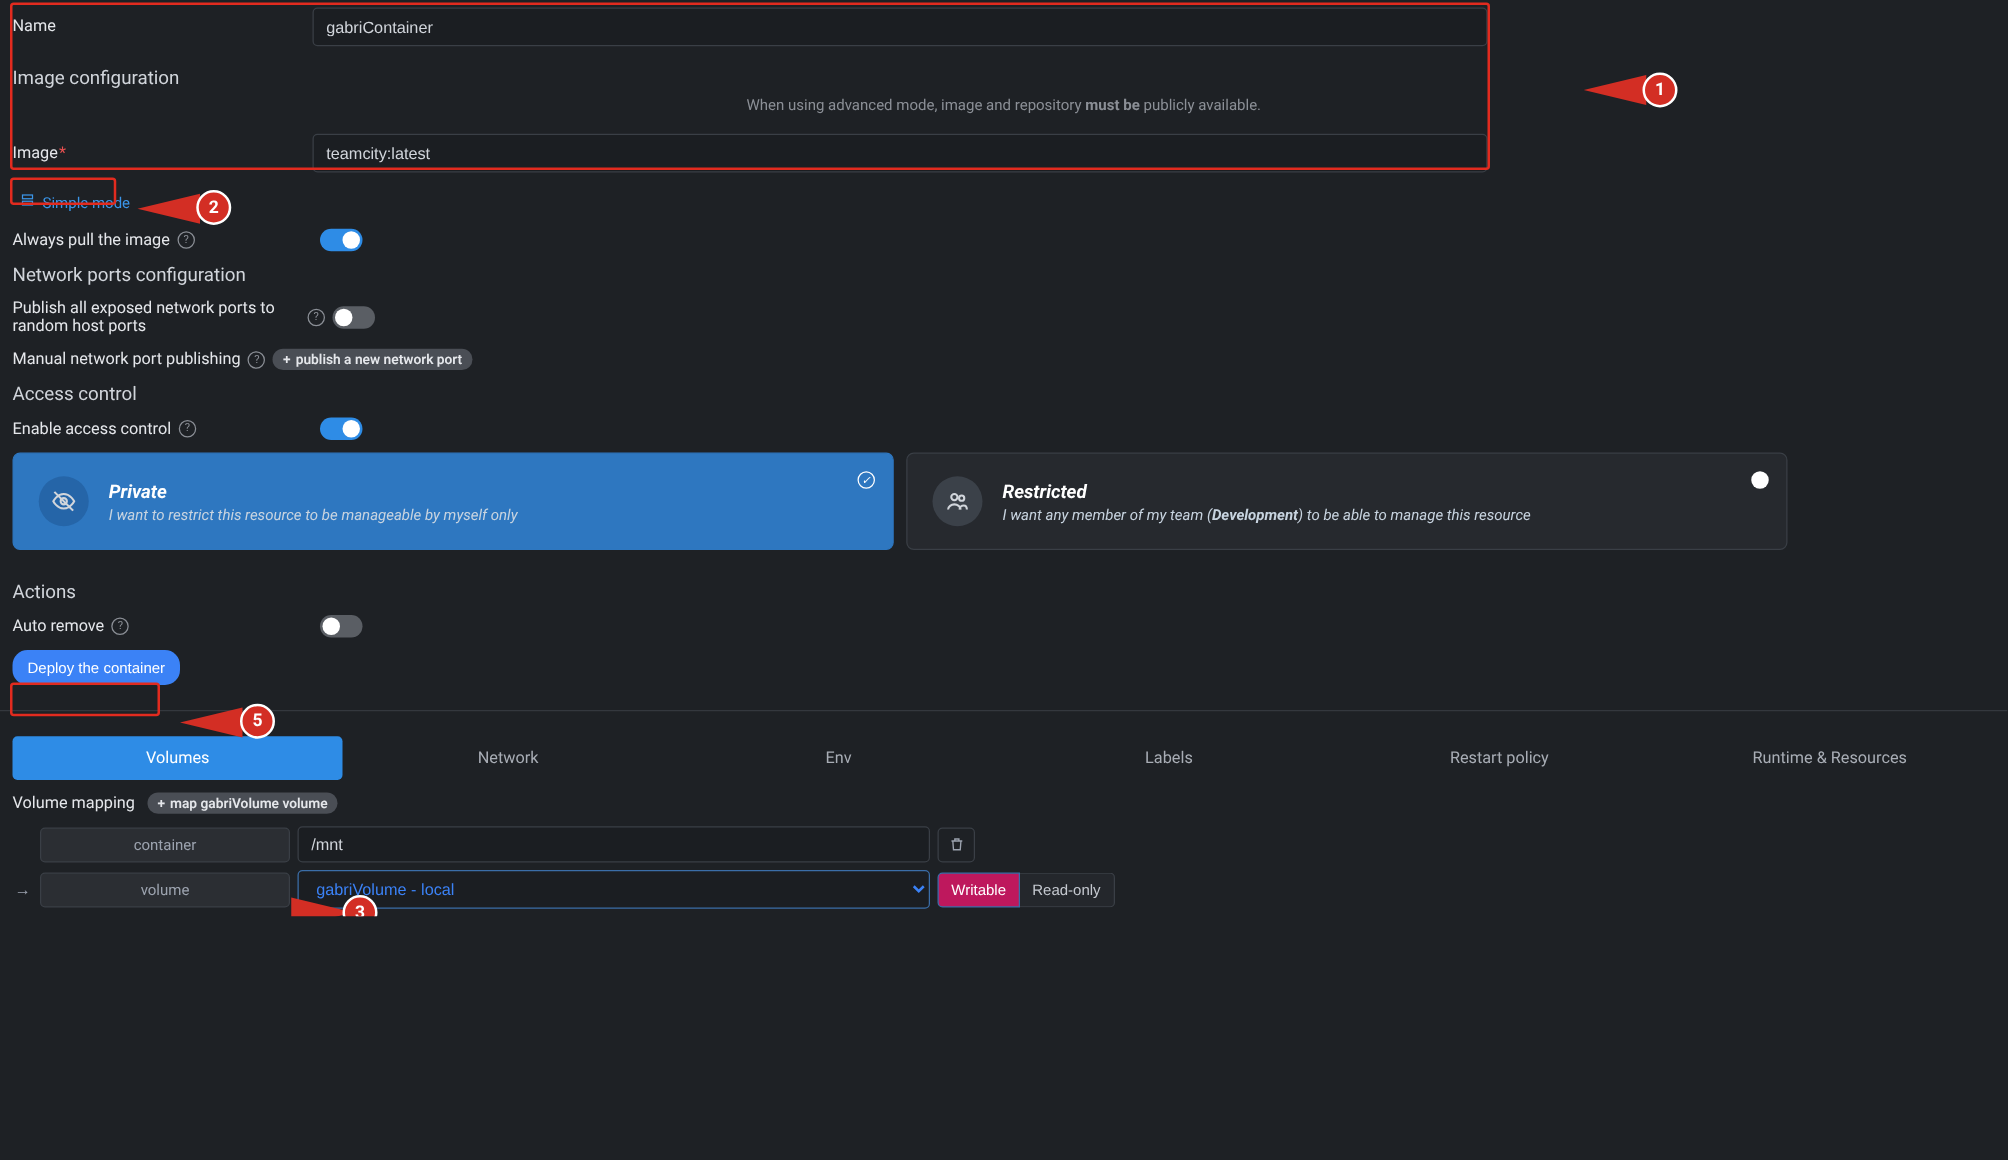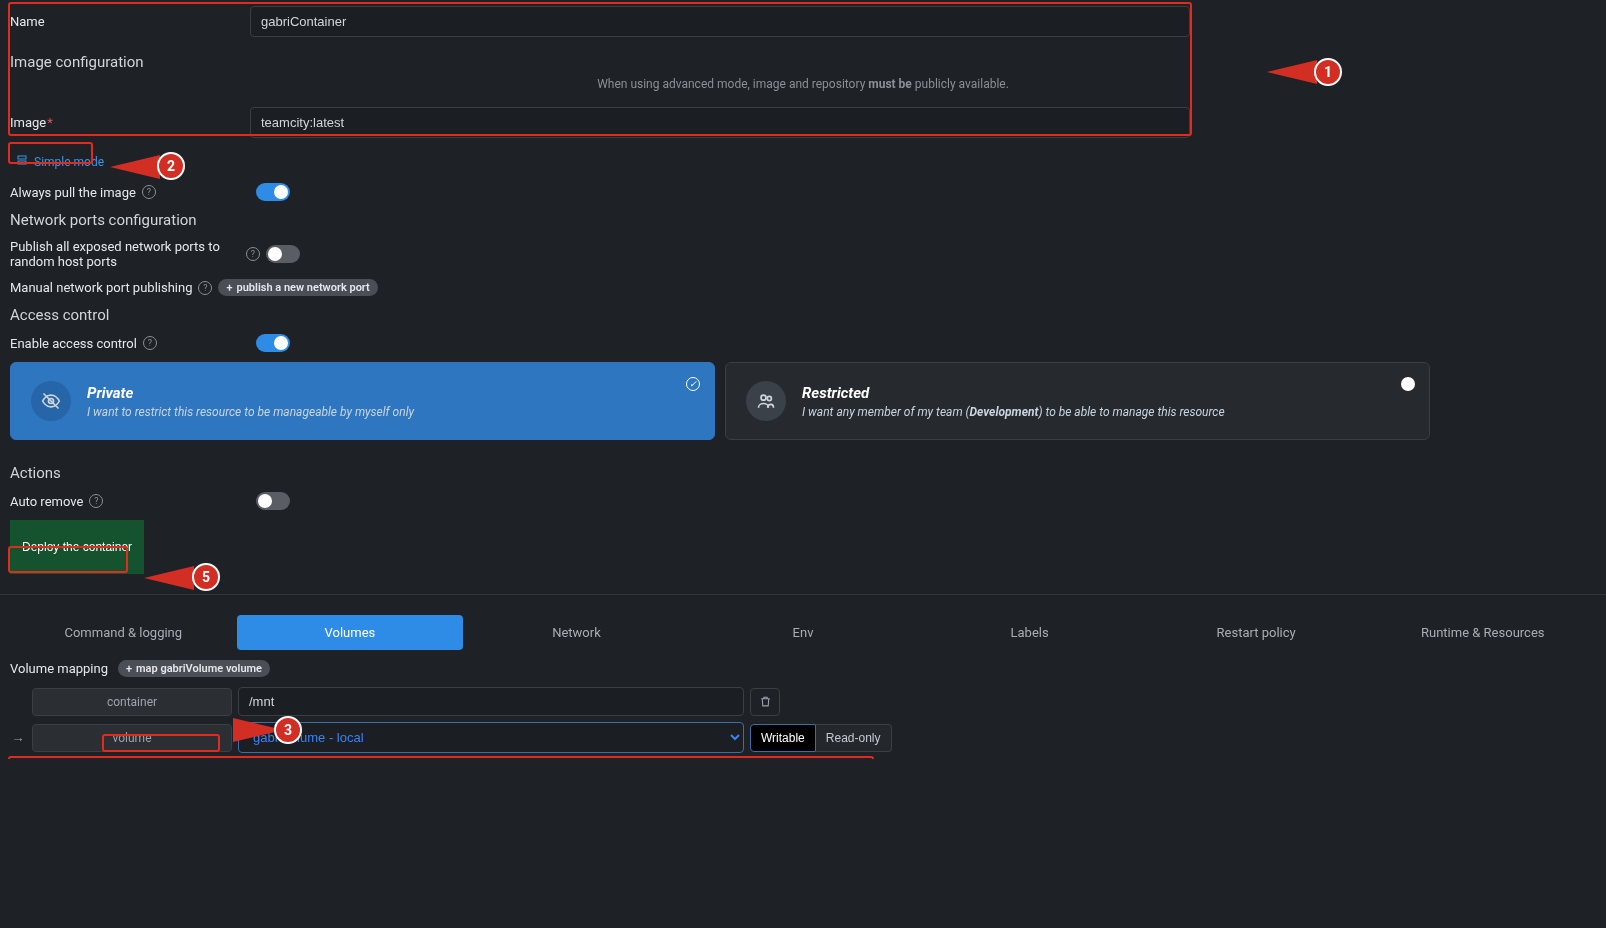--- a/index.html
+++ b/index.html
@@ -138,25 +138,25 @@
     display: flex;
     align-items: center;
     justify-content: center;
   }
   .access-card.selected .radio-ind::after {
     content: "✓";
     color: #fff;
     font-size: 9px;
   }
   .deploy-btn {
-    background: #14532d;
+    background: #3b82f6;
     color: #fff;
     border: none;
-    padding: 20px 12px;
-    border-radius: 0;
+    padding: 7px 12px;
+    border-radius: 12px;
     font-size: 12px;
     cursor: pointer;
   }
   .hr { border: 0; border-top: 1px solid #34383e; margin: 20px 0; }
   .adv-header {
     display: flex;
     align-items: center;
     gap: 12px;
     padding: 6px 10px;
     margin-bottom: 12px;
@@ -227,21 +227,21 @@
   .mode-btn {
     padding: 6px 10px;
     border: 1px solid #3a3f46;
     background: #24272c;
     color: #c5c9d0;
     font-size: 12px;
     cursor: pointer;
   }
   .mode-btn:first-child { border-radius: 4px 0 0 4px; }
   .mode-btn:last-child { border-radius: 0 4px 4px 0; border-left: 0; }
-  .mode-btn.active { background: #000000; border-color: #3b6ea8; color: #fff; }
+  .mode-btn.active { background: #be185d; border-color: #3b6ea8; color: #fff; }
   
   .callout-box {
     position: absolute;
     border: 2px solid #e22b1f;
     border-radius: 3px;
     pointer-events: none;
   }
   .callout-num {
     position: absolute;
     width: 28px; height: 28px;
@@ -399,21 +399,20 @@
     <button class="deploy-btn">Deploy the container</button>
   </div>
 
 </div>
 
 <hr class="hr">
 
 <div class="container">
 
   <div class="tabs" id="tabs">
-        <div class="tab">Command &amp; logging</div>
         <div class="tab active">Volumes</div>
         <div class="tab">Network</div>
         <div class="tab">Env</div>
         <div class="tab">Labels</div>
         <div class="tab">Restart policy</div>
         <div class="tab">Runtime &amp; Resources</div>
       </div>
 
   <div class="toggle-row" style="gap:10px">
     <span>Volume mapping</span>

